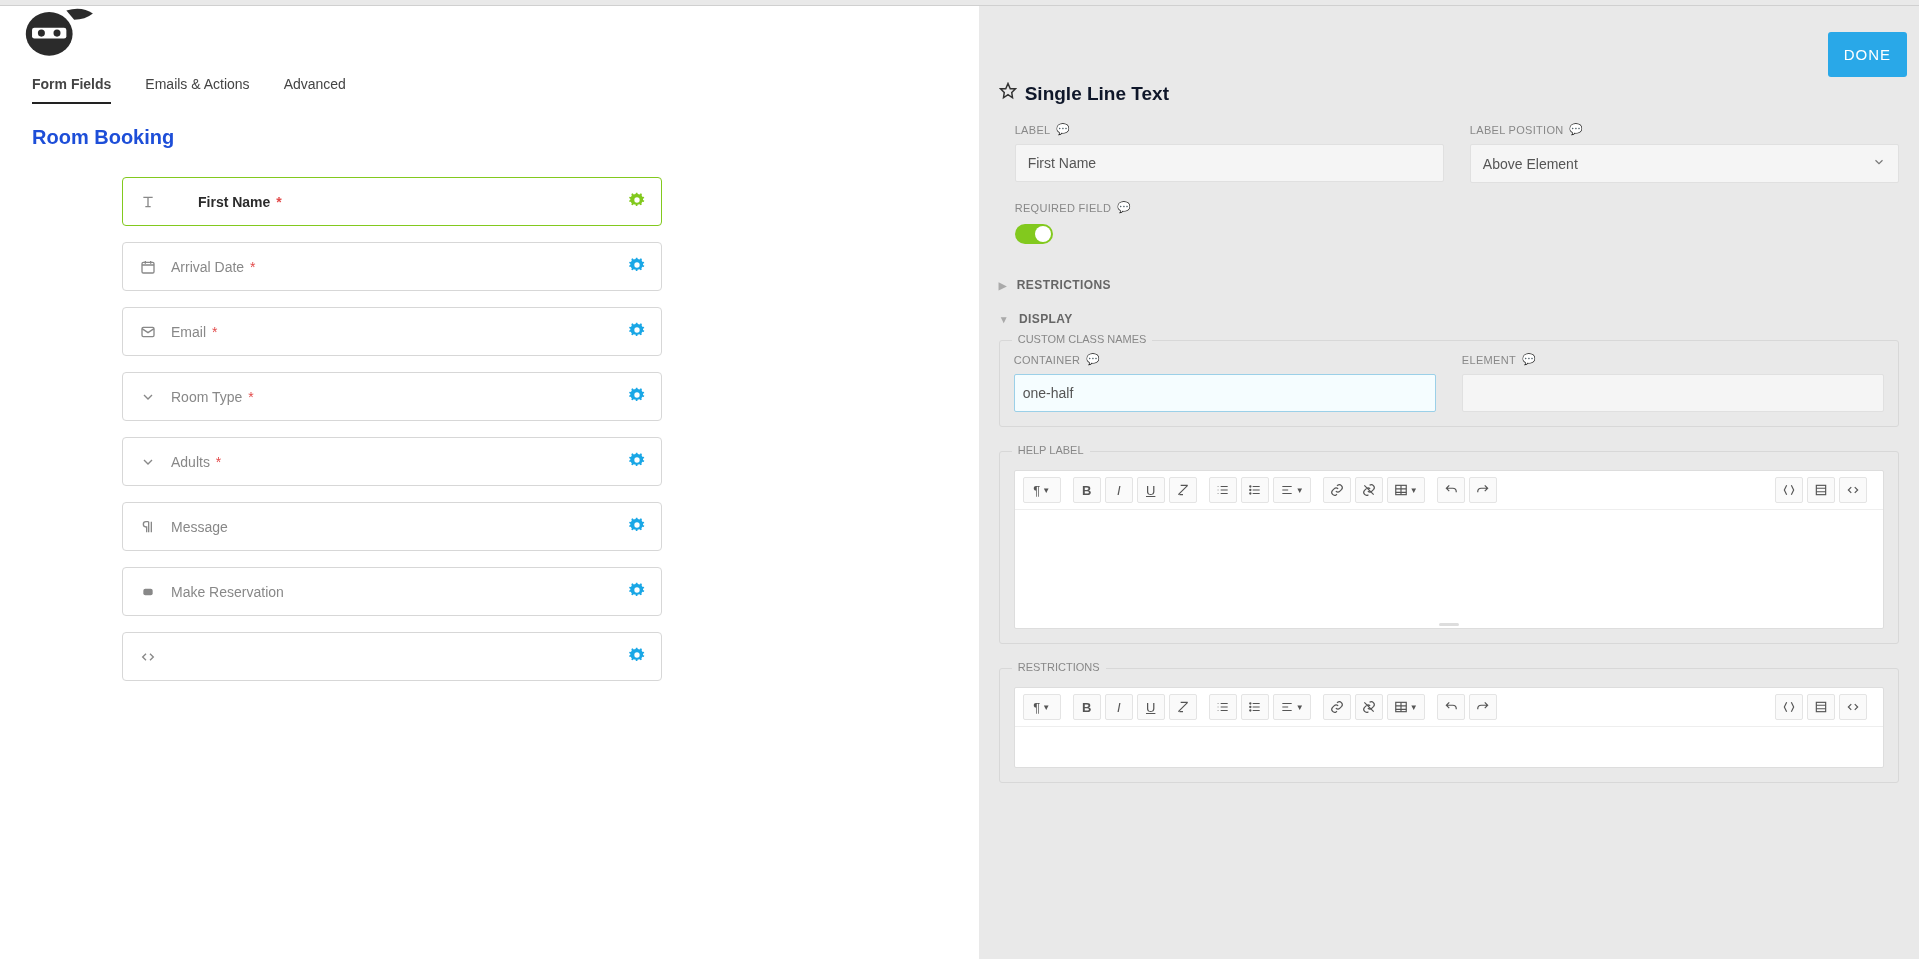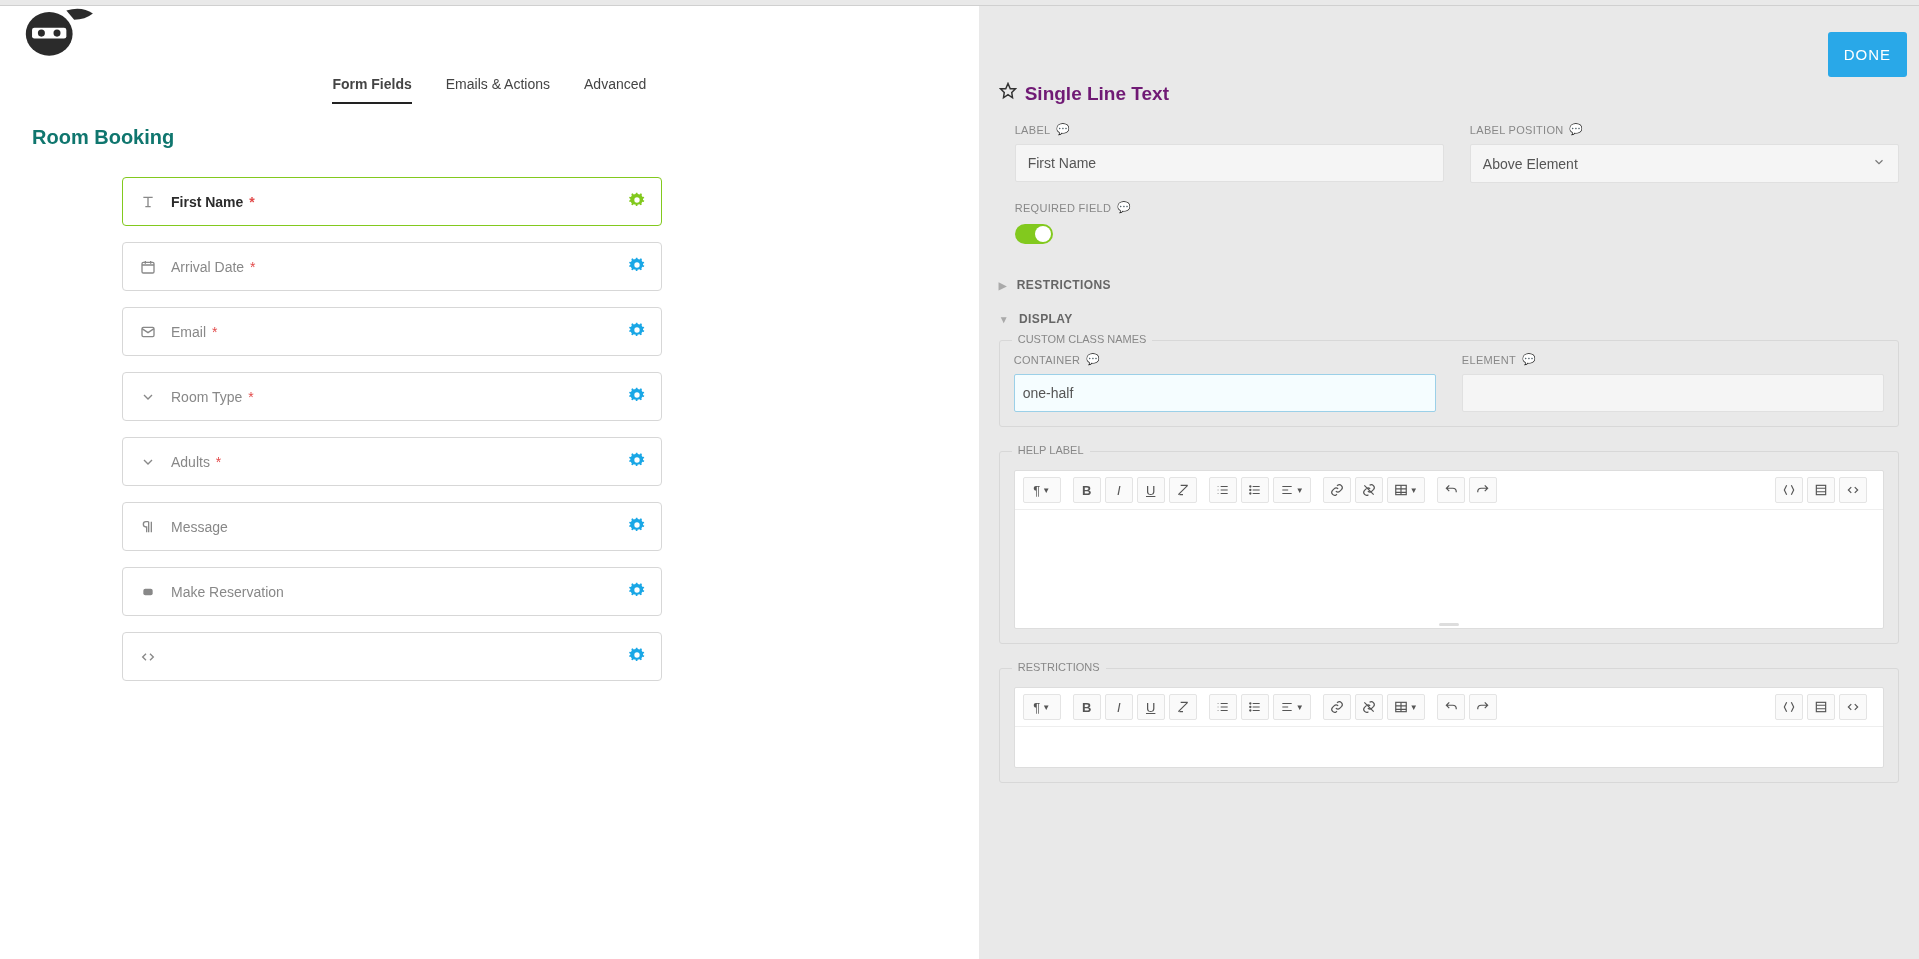--- a/index.html
+++ b/index.html
@@ -40,35 +40,34 @@
   width: 49%;
   background: #e9e9e9;
   padding: 0 20px 40px 20px;
   position: relative;
 }
 .tabs {
   display: flex;
   gap: 34px;
   padding: 18px 32px 0 32px;
   border-bottom: 0;
-  justify-content: center;
 }
 .tab {
   padding: 6px 0 10px 0;
   color: #444;
   cursor: pointer;
 }
 .tab.active {
   font-weight: 600;
   border-bottom: 2px solid #222;
 }
 .form-title {
   font-size: 20px;
   font-weight: 700;
-  color: #0f766e;
+  color: #1d4ed8;
   margin: 22px 0 28px 32px;
 }
 .fields {
   width: 540px;
   margin-left: 122px;
 }
 .field {
   border: 1px solid #d7d7d7;
   border-radius: 4px;
   background: #fff;
@@ -87,20 +86,21 @@
   display: inline-flex;
   justify-content: center;
 }
 .field .fld-label {
   color: #888;
   font-weight: 500;
 }
 .field.selected .fld-label {
   color: #2b2b2b;
   font-weight: 700;
+  margin-left: 27px;
 }
 .field .req {
   color: #e24a4a;
   margin-left: 2px;
 }
 .field .spacer { flex: 1; }
 .field .gear { color: #1aa7e6; }
 .field.selected .gear { color: #82c91e; }
 .gear svg, .fld-icon svg { width: 16px; height: 16px; }
 .done-btn {
@@ -115,21 +115,21 @@
   letter-spacing: 1px;
   border-radius: 3px;
   cursor: pointer;
 }
 .panel-title {
   display: flex;
   align-items: center;
   gap: 8px;
   font-size: 19px;
   font-weight: 700;
-  color: #701a75;
+  color: #0f172a;
   margin-top: 76px;
   margin-bottom: 18px;
 }
 .panel-title svg { width: 18px; height: 18px; }
 .row2 {
   display: flex;
   gap: 26px;
   margin-left: 16px;
 }
 .col { flex: 1; }

